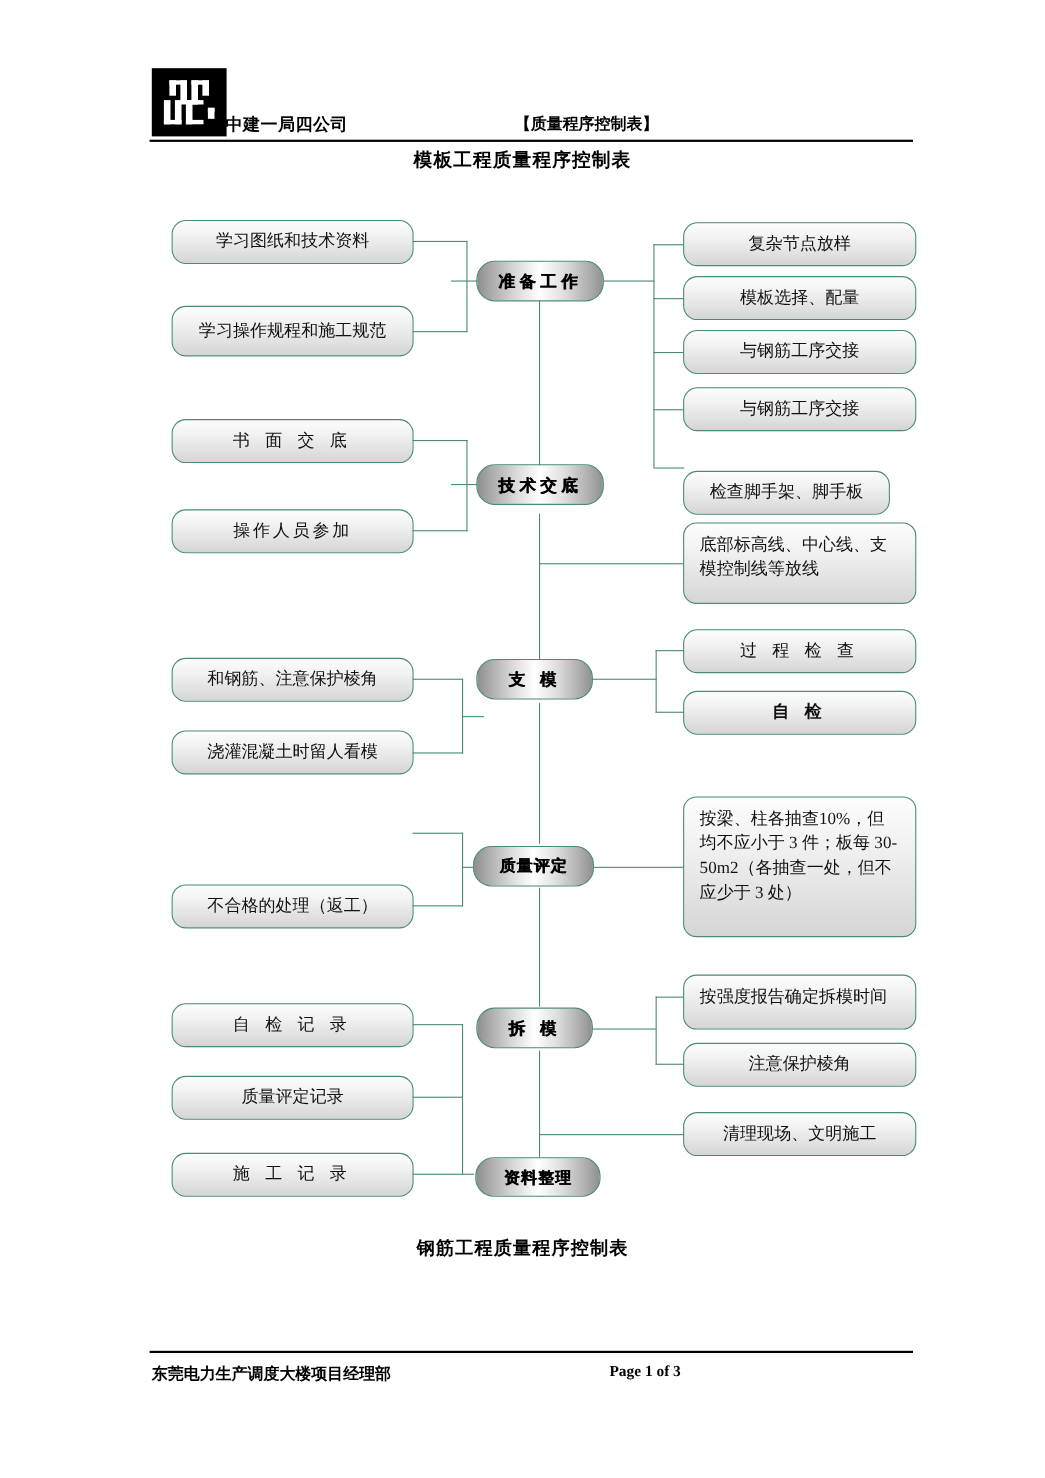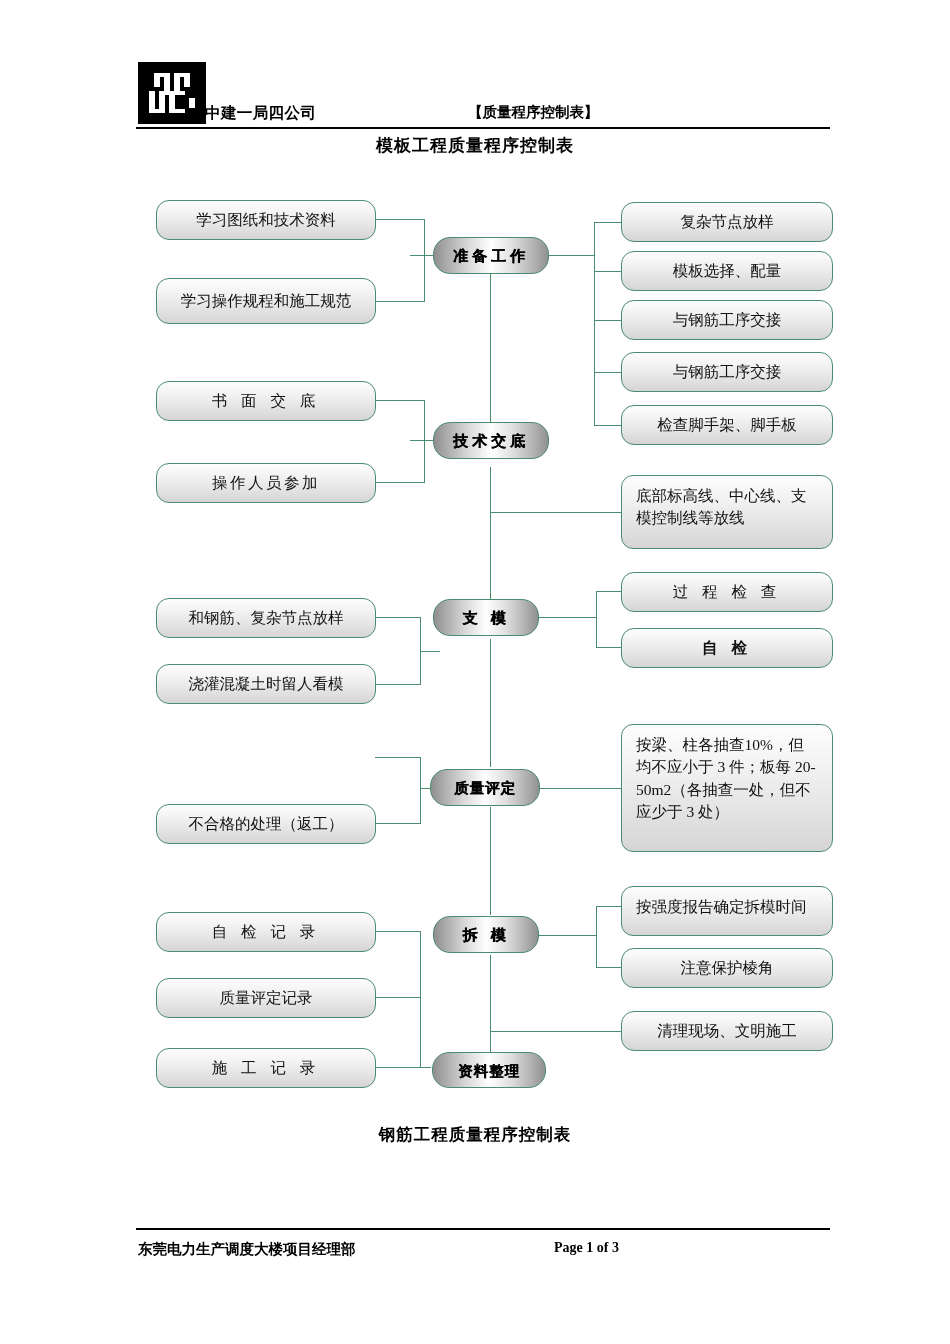--- a/index.html
+++ b/index.html
@@ -202,21 +202,21 @@
   <div class="box" style="left:156px;top:278px;width:220px;height:46px;">
     <span class="txt">学习操作规程和施工规范</span>
   </div>
   <div class="box sp" style="left:156px;top:381px;width:220px;height:40px;">
     <span class="txt">书 面 交 底</span>
   </div>
   <div class="box sp2" style="left:156px;top:463px;width:220px;height:40px;">
     <span class="txt">操作人员参加</span>
   </div>
   <div class="box" style="left:156px;top:598px;width:220px;height:40px;">
-    <span class="txt">和钢筋、复杂节点放样</span>
+    <span class="txt">和钢筋、注意保护棱角</span>
   </div>
   <div class="box" style="left:156px;top:664px;width:220px;height:40px;">
     <span class="txt">浇灌混凝土时留人看模</span>
   </div>
   <div class="box" style="left:156px;top:804px;width:220px;height:40px;">
     <span class="txt">不合格的处理（返工）</span>
   </div>
   <div class="box sp" style="left:156px;top:912px;width:220px;height:40px;">
     <span class="txt">自 检 记 录</span>
   </div>
@@ -232,34 +232,34 @@
   </div>
   <div class="box" style="left:621px;top:251px;width:212px;height:40px;">
     <span class="txt">模板选择、配量</span>
   </div>
   <div class="box" style="left:621px;top:300px;width:212px;height:40px;">
     <span class="txt">与钢筋工序交接</span>
   </div>
   <div class="box" style="left:621px;top:352px;width:212px;height:40px;">
     <span class="txt">与钢筋工序交接</span>
   </div>
-  <div class="box" style="left:621px;top:405px;width:212px;height:40px;">
+  <div class="box" style="left:621px;top:428px;width:188px;height:40px;">
     <span class="txt">检查脚手架、脚手板</span>
   </div>
   <div class="box tall" style="left:621px;top:475px;width:212px;height:74px;">
     <span class="txt">底部标高线、中心线、支模控制线等放线</span>
   </div>
   <div class="box sp" style="left:621px;top:572px;width:212px;height:40px;">
     <span class="txt">过 程 检 查</span>
   </div>
   <div class="box sp" style="left:621px;top:628px;width:212px;height:40px;font-weight:bold;">
     <span class="txt">自  检</span>
   </div>
   <div class="box tall" style="left:621px;top:724px;width:212px;height:128px;">
-    <span class="txt">按梁、柱各抽查10%，但均不应小于 3 件；板每 20-50m2（各抽查一处，但不应少于 3 处）</span>
+    <span class="txt">按梁、柱各抽查10%，但均不应小于 3 件；板每 30-50m2（各抽查一处，但不应少于 3 处）</span>
   </div>
   <div class="box tall" style="left:621px;top:886px;width:212px;height:50px;">
     <span class="txt">按强度报告确定拆模时间</span>
   </div>
   <div class="box" style="left:621px;top:948px;width:212px;height:40px;">
     <span class="txt">注意保护棱角</span>
   </div>
   <div class="box" style="left:621px;top:1011px;width:212px;height:40px;">
     <span class="txt">清理现场、文明施工</span>
   </div>

